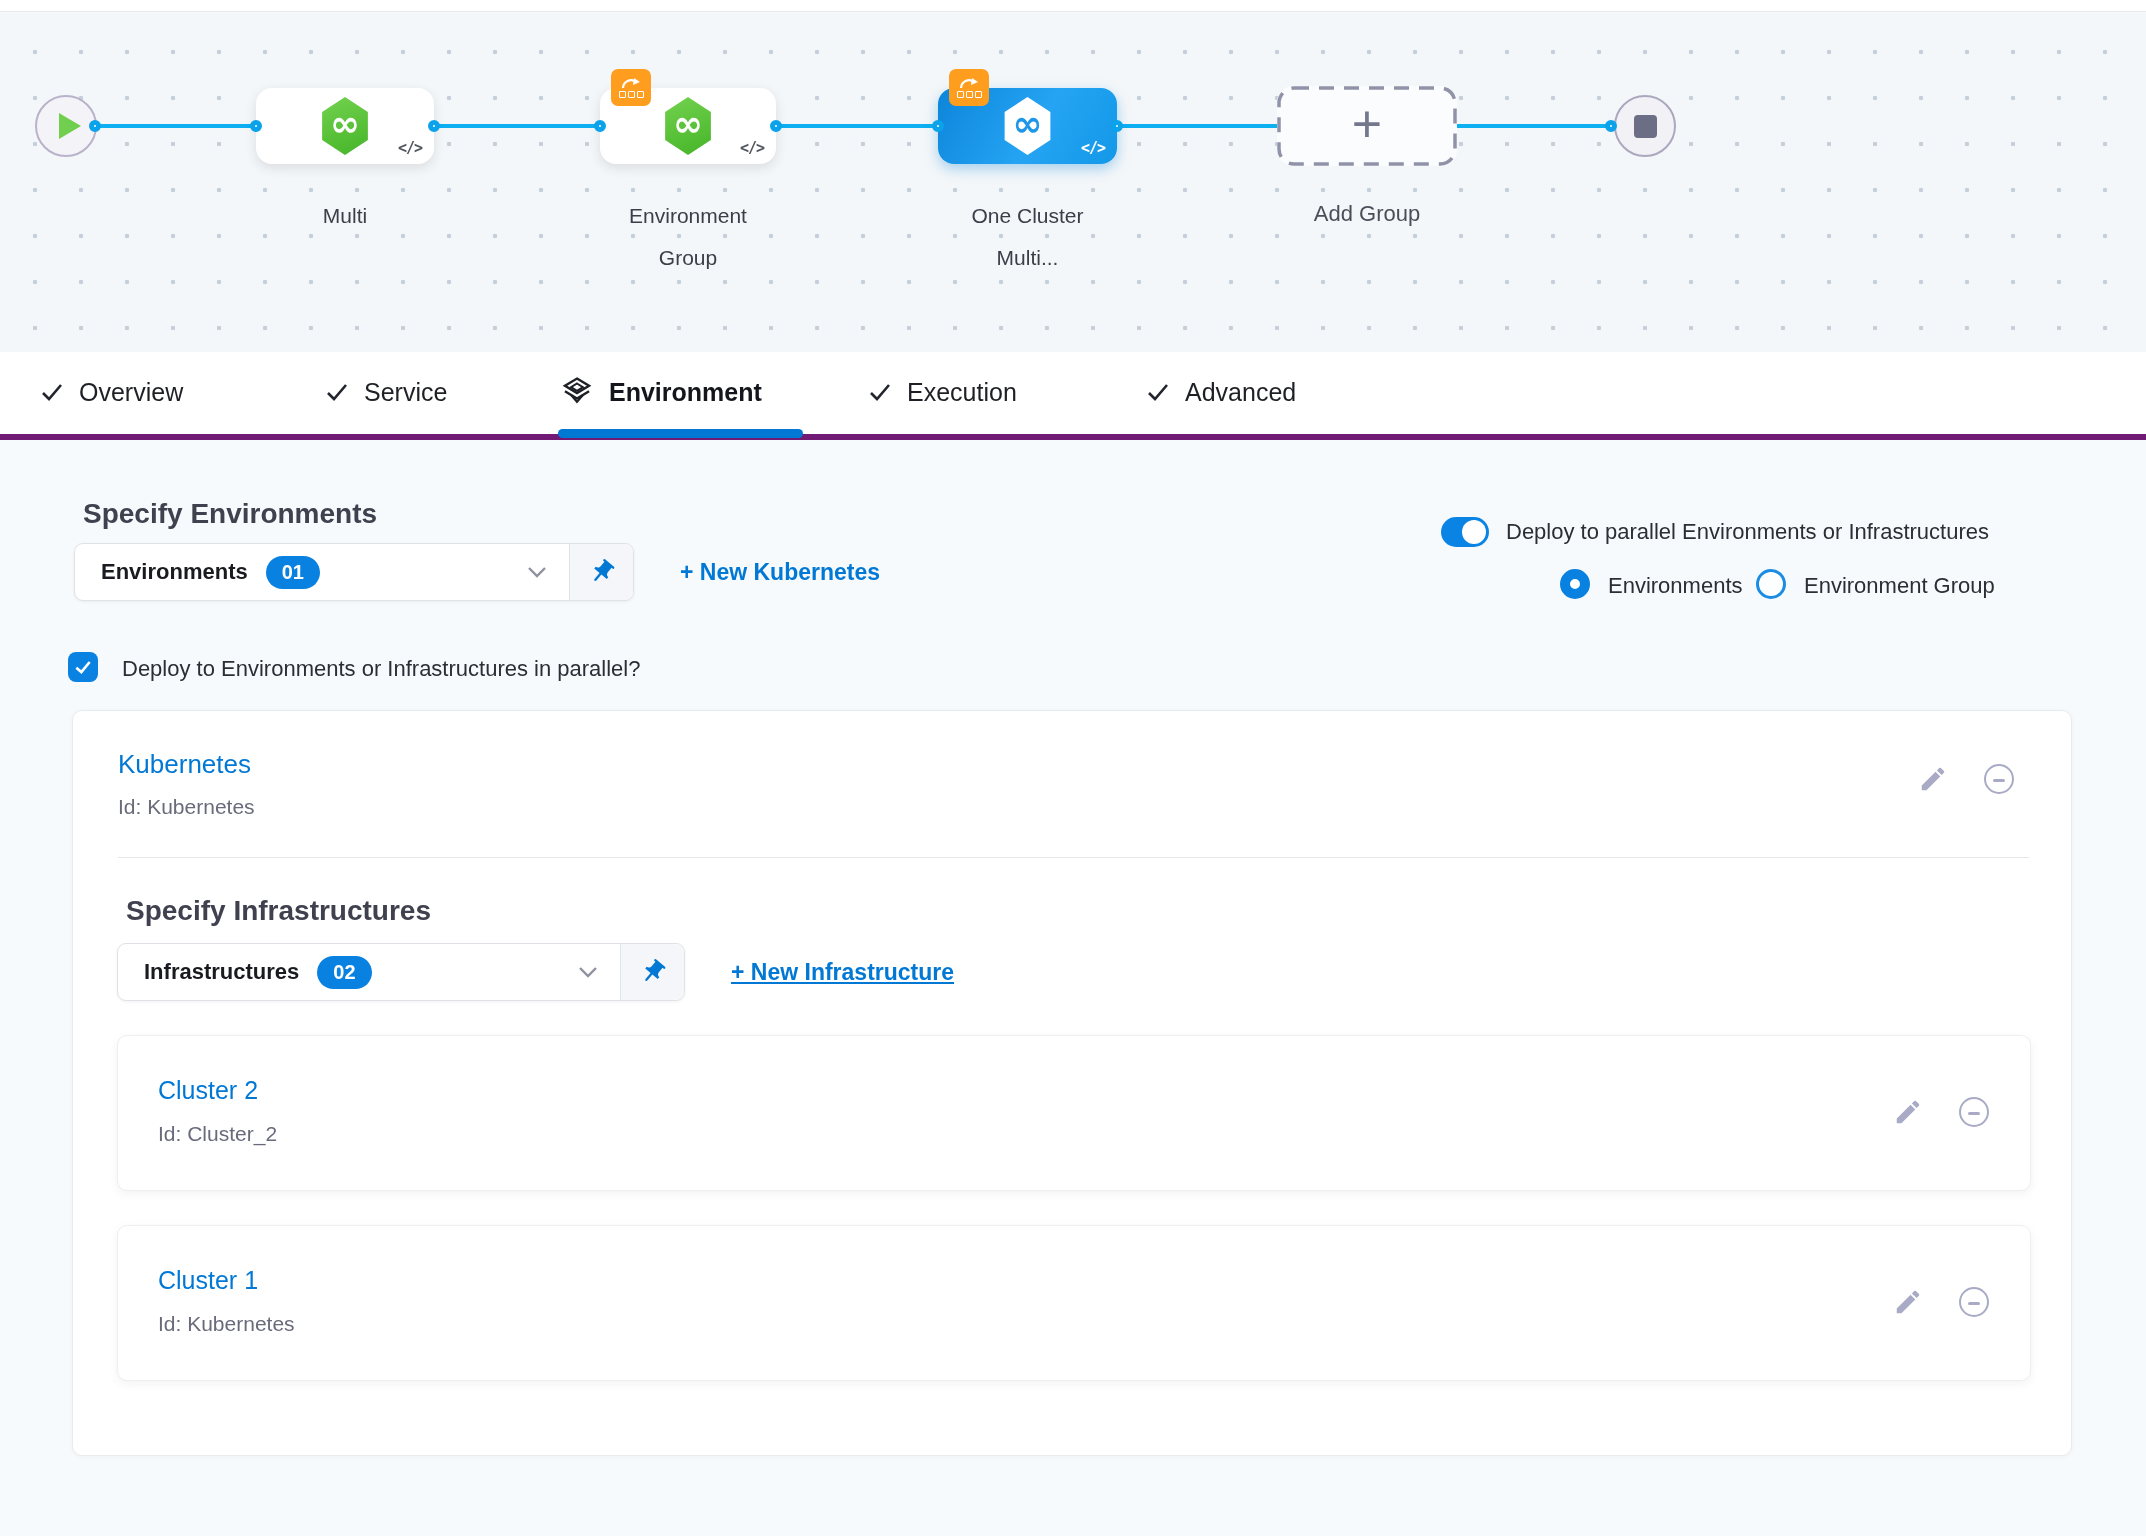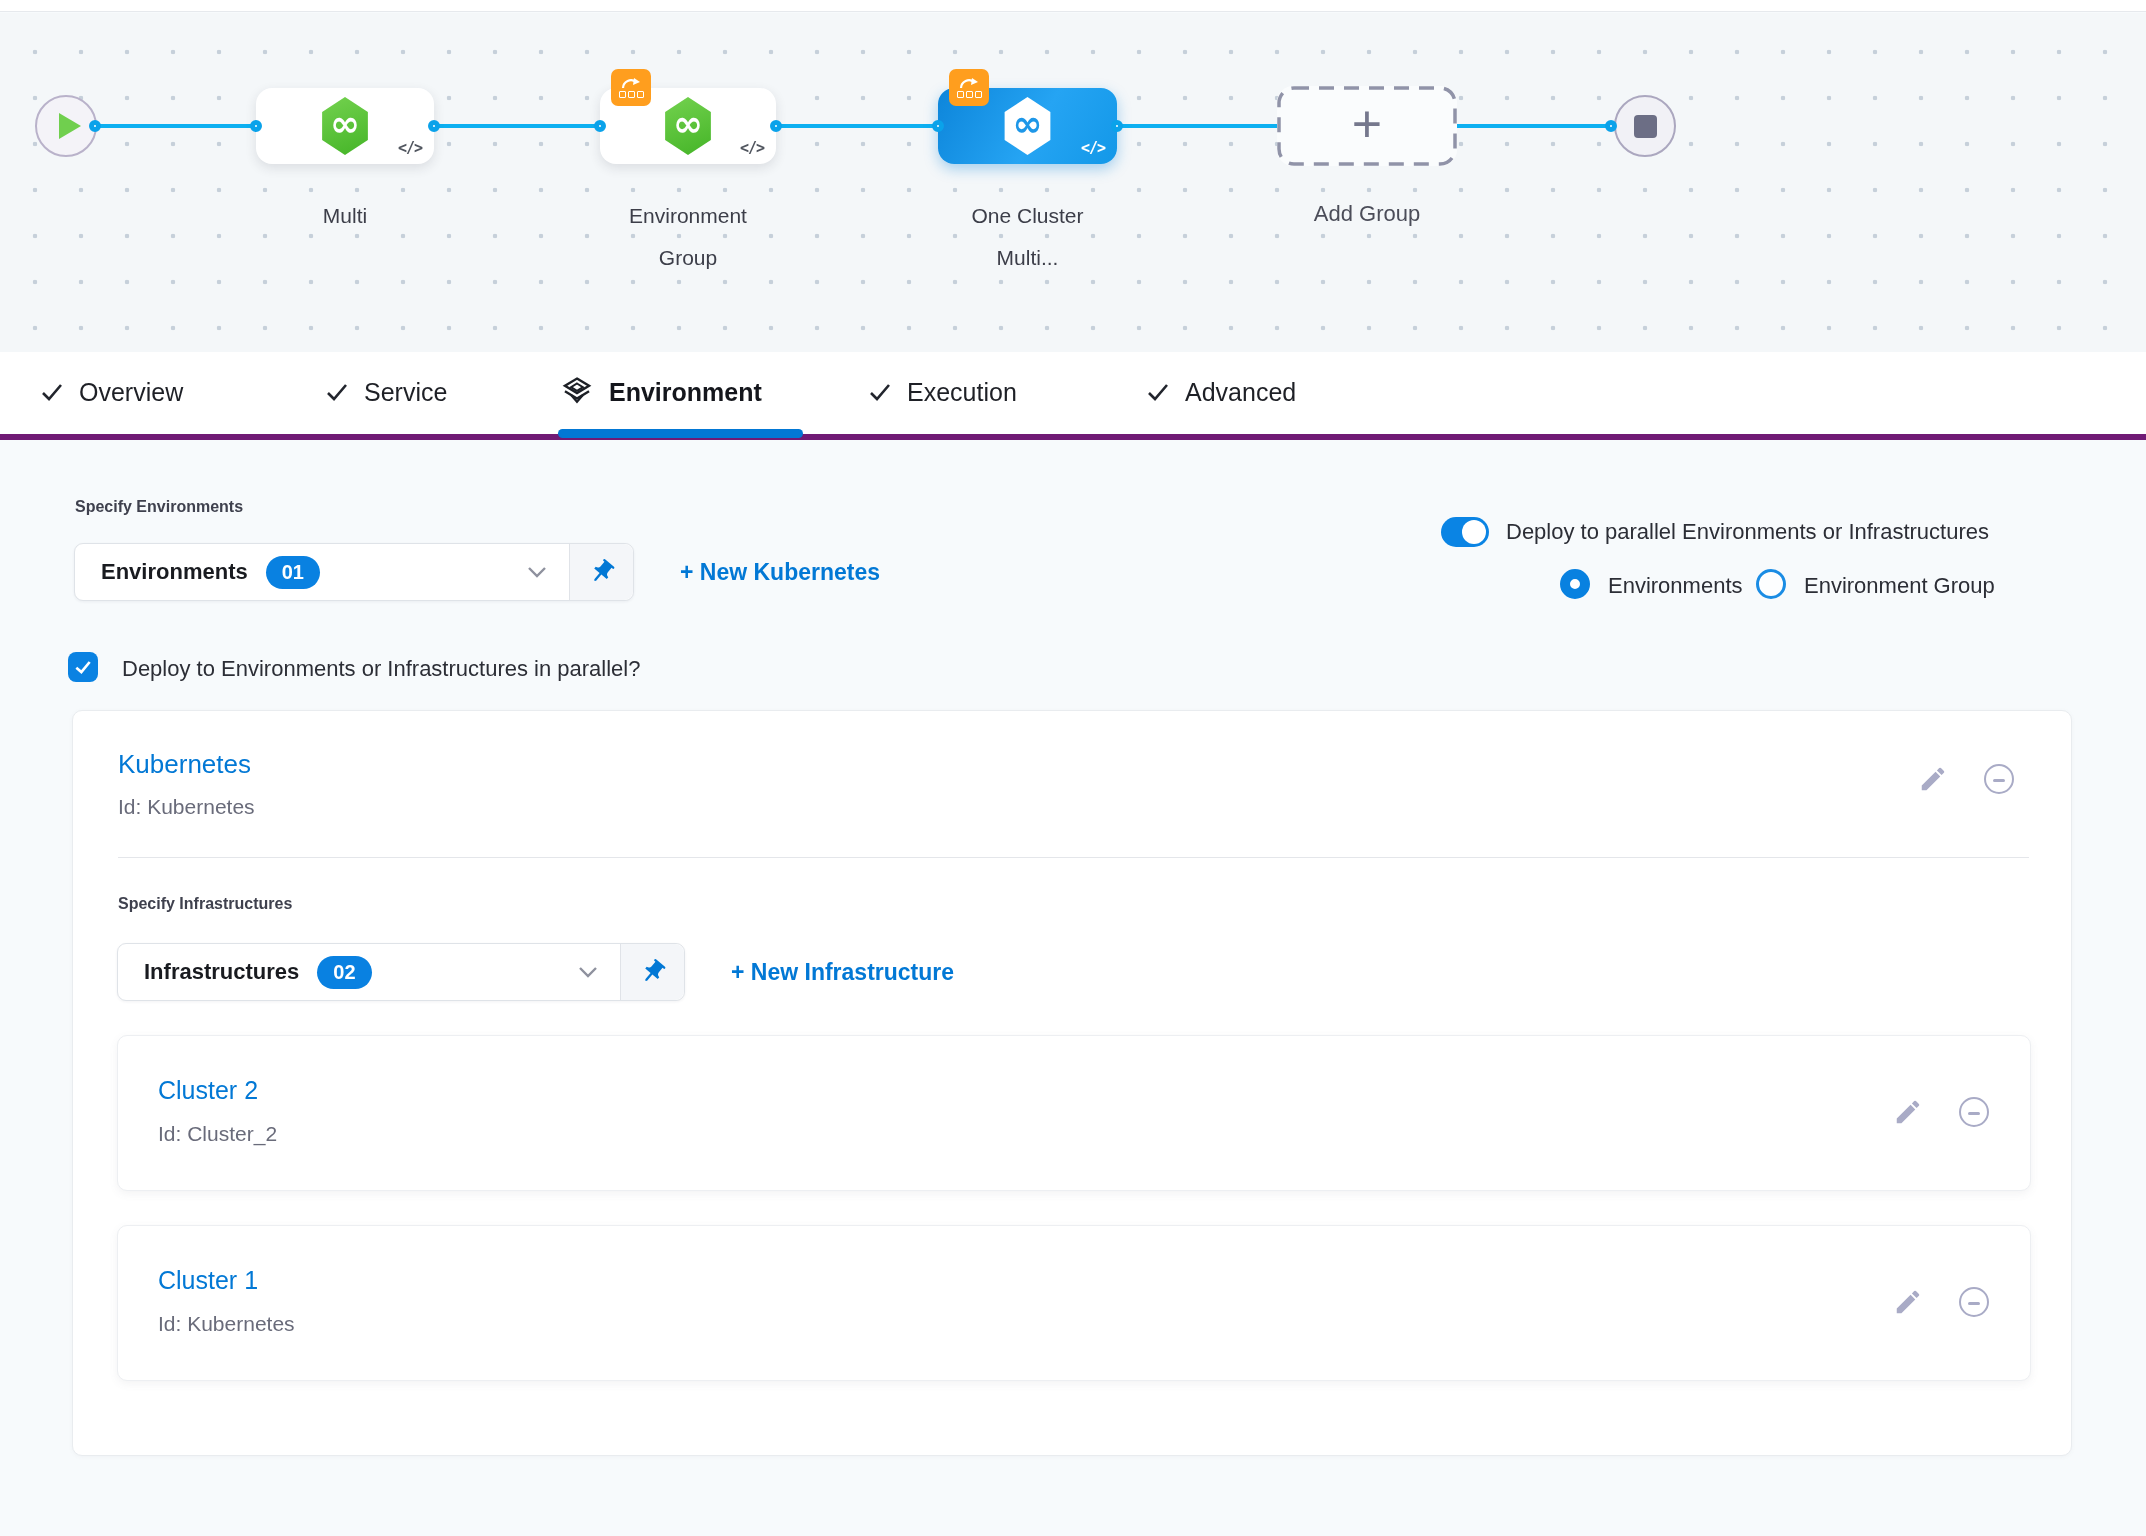--- a/index.html
+++ b/index.html
@@ -61,21 +61,21 @@
 
   
   .tabbar { position:absolute; top:352px; left:0; width:2146px; height:88px; background:#ffffff; border-bottom:6px solid #701a75; }
   .tab { position:absolute; top:0; height:80px; display:flex; align-items:center; gap:15px; font-size:25px; color:#1e2026; cursor:default; }
   .tab.active { font-weight:700; color:#14161c; }
   .tab-underline { position:absolute; left:558px; top:77px; width:245px; height:9px; background:#0278d5; border-radius:6px; }
 
   
   .content { position:absolute; top:440px; left:0; width:2146px; height:1096px; background:#f7fafc; }
 
-  .section-label { position:absolute; font-size:16px; font-weight:700; color:#3f414e; }
+  .section-label { position:absolute; font-size:28px; font-weight:700; color:#3f414e;margin-left:8px; }
 
   .select { position:absolute; height:58px; display:flex; background:#ffffff; border:1px solid #dfe3e8;
     border-radius:9px; box-shadow:0 1px 3px rgba(40,41,61,.06); }
   .select .main { display:flex; align-items:center; padding:0 22px 0 26px; gap:18px; }
   .select .value { font-size:22px; font-weight:700; color:#191b20; }
   .count-pill { background:#0981e1; color:#ffffff; font-size:20px; font-weight:700; padding:5px 16px; border-radius:999px; }
   .select .chev { margin-left:auto; display:flex; align-items:center; }
   .pin-cell { width:64px; border-left:1px solid #e0e3e8; background:#f4f6f9; border-radius:0 9px 9px 0;
     display:flex; align-items:center; justify-content:center; }
 
@@ -307,21 +307,21 @@
               </svg>
           </span>
         </div>
         <div class="pin-cell">
           <svg width="28" height="28" viewBox="0 0 24 24">
             <path transform="rotate(40 12 12)" d="M16 9V4h1a1 1 0 0 0 0-2H7a1 1 0 0 0 0 2h1v5c0 1.66-1.34 3-3 3v2h5.97v7l1 1 1-1v-7H19v-2c-1.66 0-3-1.34-3-3z" fill="#0278d5"></path>
           </svg>
         </div>
       </div>
 
-      <div class="link" style="left:658px; top:248px;">+ New Infrastructure</div>
+      <div class="link" style="left:658px; top:248px;text-decoration:underline;">+ New Infrastructure</div>
 
       <div class="infra-card" style="top:324px;">
         <span class="entity-name" style="left:40px; top:40px; font-size:25px;">Cluster 2</span>
         <span class="entity-id" style="left:40px; top:86px;">Id: Cluster_2</span>
         <div class="row-actions" style="top:60px; right:40px;">
           <span class="icon-btn">
             <svg width="30" height="30" viewBox="0 0 24 24">
               <path d="M3 17.25V21h3.75L17.81 9.94l-3.75-3.75L3 17.25zM20.71 7.04a1 1 0 0 0 0-1.41l-2.34-2.34a1 1 0 0 0-1.41 0l-1.83 1.83 3.75 3.75 1.83-1.83z" fill="#a9abc6"></path>
             </svg>
           </span>

